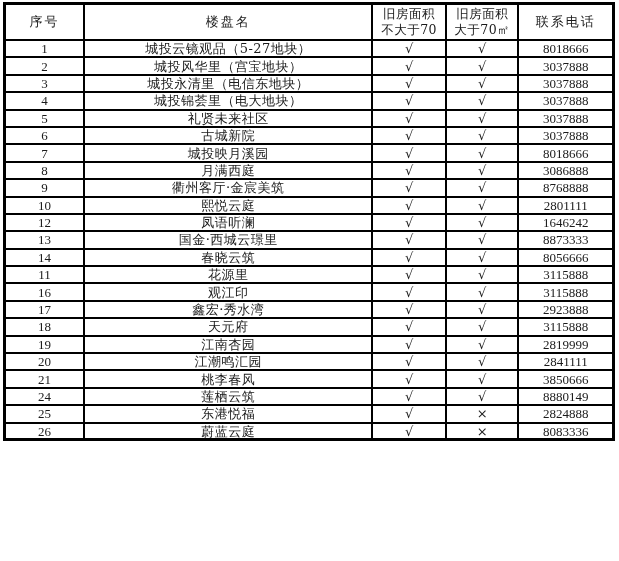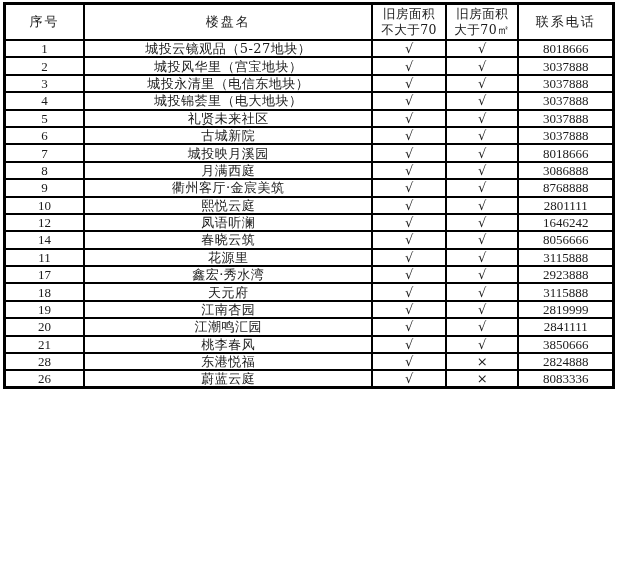--- a/index.html
+++ b/index.html
@@ -173,37 +173,51 @@
 
 
   <tr>
     <td class="cell-no">12</td>
     <td class="cell-name">凤语听澜</td>
     <td class="cell-mark">√</td>
     <td class="cell-mark">√</td>
     <td class="cell-phone">1646242</td>
   </tr>
 
+  <tr>
+    <td class="cell-no">13</td>
+    <td class="cell-name">国金·西城云璟里</td>
+    <td class="cell-mark">√</td>
+    <td class="cell-mark">√</td>
+    <td class="cell-phone">8873333</td>
+  </tr>
 
   <tr>
     <td class="cell-no">14</td>
     <td class="cell-name">春晓云筑</td>
     <td class="cell-mark">√</td>
     <td class="cell-mark">√</td>
     <td class="cell-phone">8056666</td>
   </tr>
 
   <tr>
     <td class="cell-no">11</td>
     <td class="cell-name">花源里</td>
     <td class="cell-mark">√</td>
     <td class="cell-mark">√</td>
     <td class="cell-phone">3115888</td>
   </tr>
 
+  <tr>
+    <td class="cell-no">16</td>
+    <td class="cell-name">观江印</td>
+    <td class="cell-mark">√</td>
+    <td class="cell-mark">√</td>
+    <td class="cell-phone">3115888</td>
+  </tr>
 
   <tr>
     <td class="cell-no">17</td>
     <td class="cell-name">鑫宏·秀水湾</td>
     <td class="cell-mark">√</td>
     <td class="cell-mark">√</td>
     <td class="cell-phone">2923888</td>
   </tr>
 
   <tr>
@@ -233,23 +247,30 @@
   <tr>
     <td class="cell-no">21</td>
     <td class="cell-name">桃李春风</td>
     <td class="cell-mark">√</td>
     <td class="cell-mark">√</td>
     <td class="cell-phone">3850666</td>
   </tr>
 
 
 
-
-  <tr>
-    <td class="cell-no">28</td>
+  <tr>
+    <td class="cell-no">24</td>
+    <td class="cell-name">莲栖云筑</td>
+    <td class="cell-mark">√</td>
+    <td class="cell-mark">√</td>
+    <td class="cell-phone">8880149</td>
+  </tr>
+
+  <tr>
+    <td class="cell-no">25</td>
     <td class="cell-name">东港悦福</td>
     <td class="cell-mark">√</td>
     <td class="cell-mark">×</td>
     <td class="cell-phone">2824888</td>
   </tr>
 
   <tr>
     <td class="cell-no">26</td>
     <td class="cell-name">蔚蓝云庭</td>
     <td class="cell-mark">√</td>

